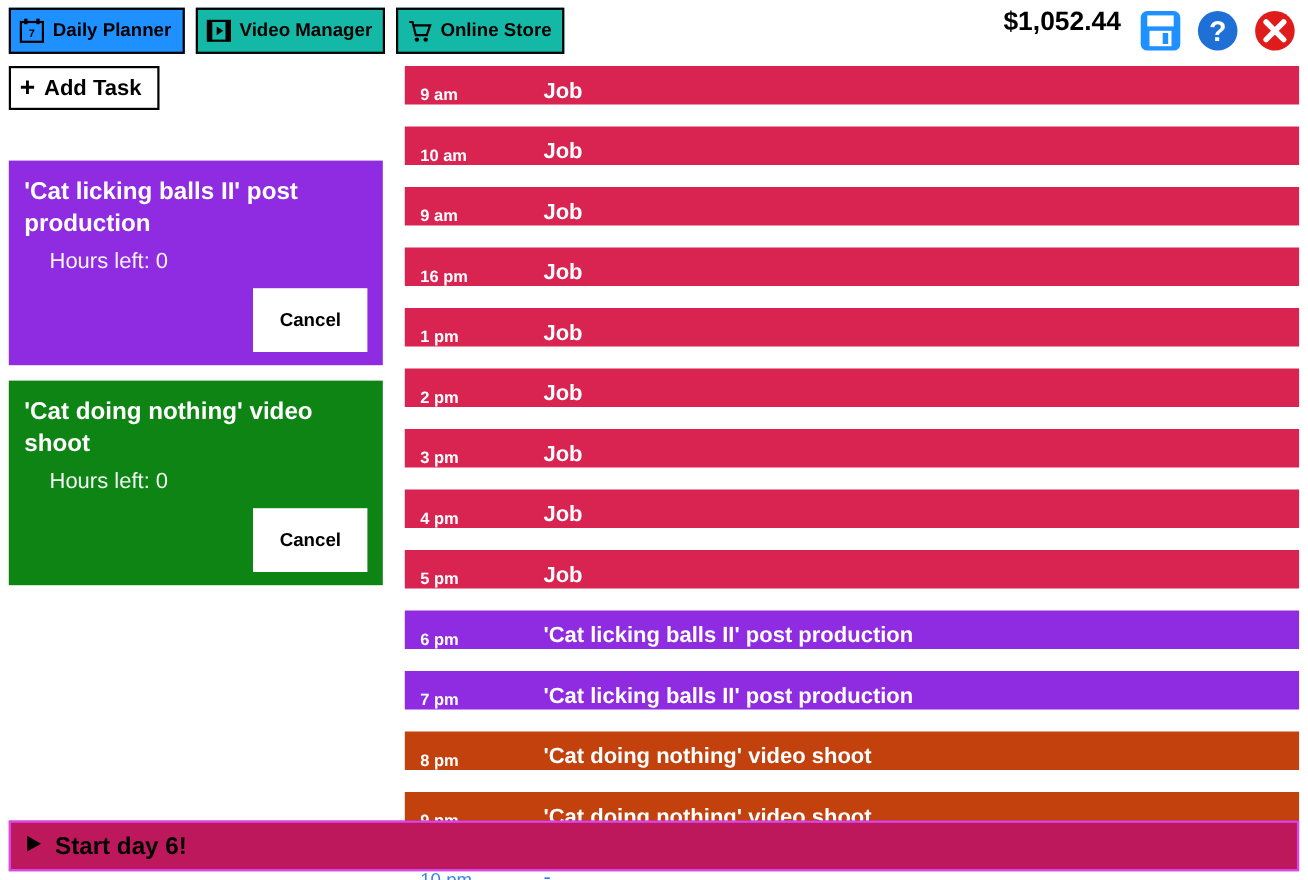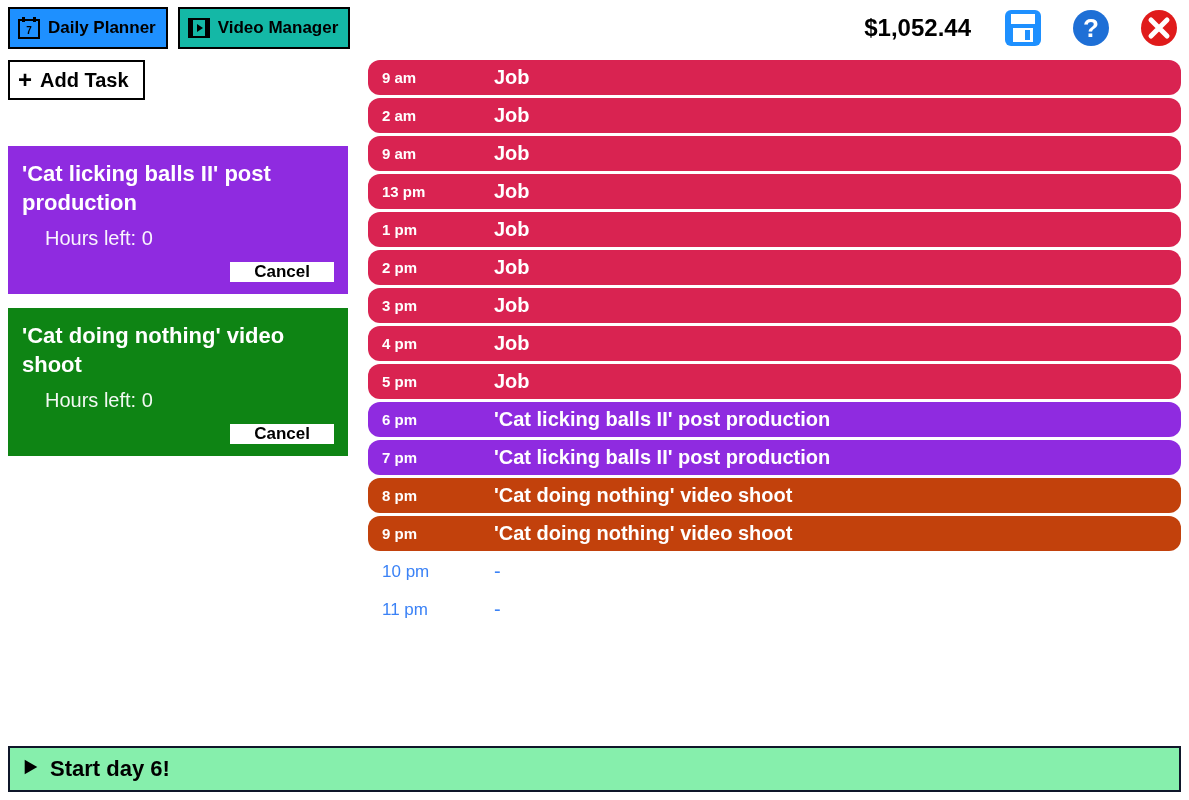--- a/index.html
+++ b/index.html
@@ -27,22 +27,21 @@
     font-size: 17px;
     cursor: pointer;
     gap: 6px;
     height: 42px;
   }
   .nav-btn.active { background: #1e90ff; color: #000; }
   .nav-icon { width: 26px; height: 26px; display: flex; align-items: center; justify-content: center; }
   .top-right {
     margin-left: auto;
     display: flex;
-    align-items: center;
-    gap: 24px;
+    gap: 8px;
   }
   .balance { font-weight: bold; font-size: 24px; margin-right: 6px; }
   .icon-btn {
     width: 44px; height: 44px;
     display: flex; align-items: center; justify-content: center;
     cursor: pointer;
   }
   .content {
     display: flex;
     padding: 4px 8px 0 8px;
@@ -66,50 +65,49 @@
     padding: 14px 14px 12px 14px;
     margin-bottom: 14px;
   }
   .task-card.purple { background: #8f2be0; }
   .task-card.green  { background: #0e8414; }
   .task-title { font-weight: bold; font-size: 22px; line-height: 1.3; margin-bottom: 10px; }
   .task-sub   { font-size: 20px; margin-bottom: 12px; opacity: 0.95; margin-left: 23px; }
   .task-cancel {
     background: #fff; color: #000;
     font-weight: bold; font-size: 17px;
-    padding: 0 24px;
+    padding: 19px 24px;
     border: none;
     cursor: pointer;
     float: right;
   }
   .task-card::after { content:""; display:block; clear:both; }
   .right-col { flex: 1; }
   .slot {
     display: flex;
-    align-items: center;
+    align-items: flex-end;
     color: #fff;
     font-weight: bold;
     height: 35px;
-    margin-bottom: 3px;
+    margin-bottom: 20px;
     padding: 0 14px;
-    border-radius: 12px;
   }
   .slot.red    { background: #d92351; }
   .slot.purple { background: #8f2be0; }
   .slot.green  { background: #c2410c; }
   .slot.empty  { background: transparent; color: #3b82f6; }
   .slot-time  { font-size: 15px; width: 112px; }
   .slot-label { font-size: 20px; }
   .slot.empty .slot-time  { font-weight: normal; font-size: 17px; width: 112px; }
   .slot.empty .slot-label { font-weight: normal; font-size: 20px; }
   .footer-bar {
     position: absolute;
     left: 8px; right: 8px; bottom: 8px;
-    border: 2px solid #0f172a;
-    background: #86efac;
+    border: 2px solid #d946ef;
+    background: #be185d;
     padding: 8px 12px;
     font-weight: bold;
     font-size: 22px;
     cursor: pointer;
     display: flex;
     align-items: center;
     gap: 10px;
   }
 </style>
 </head>
@@ -131,20 +129,30 @@
     <span class="nav-icon">
       <svg viewBox="0 0 24 24" width="24" height="24">
           <rect x="2" y="3" width="20" height="18" fill="none" stroke="#000" stroke-width="2"></rect>
           <rect x="2" y="3" width="4" height="18" fill="#000"></rect>
           <rect x="18" y="3" width="4" height="18" fill="#000"></rect>
           <polygon points="10,8 10,16 16,12" fill="#000"></polygon>
         </svg>
     </span>
     <span>Video Manager</span>
   </div>
+  <div class="nav-btn">
+    <span class="nav-icon">
+      <svg viewBox="0 0 24 24" width="24" height="24">
+          <path d="M3 4h3l3 12h10l3-9H7" fill="none" stroke="#000" stroke-width="2"></path>
+          <circle cx="10" cy="20" r="2" fill="#000"></circle>
+          <circle cx="18" cy="20" r="2" fill="#000"></circle>
+        </svg>
+    </span>
+    <span>Online Store</span>
+  </div>
 
   <div class="top-right">
     <span class="balance">$1,052.44</span>
     <div class="icon-btn">
       <svg viewBox="0 0 40 40" width="40" height="40">
           <rect x="2" y="2" width="36" height="36" rx="6" fill="#1e90ff"></rect>
           <rect x="8" y="6" width="24" height="10" fill="#fff"></rect>
           <rect x="10" y="20" width="20" height="14" fill="#fff"></rect>
           <rect x="22" y="22" width="5" height="10" fill="#1e90ff"></rect>
         </svg>
@@ -183,29 +191,29 @@
       <button class="task-cancel">Cancel</button>
     </div>
   </div>
 
   <div class="right-col" id="schedule">
       <div class="slot red">
         <span class="slot-time">9 am</span>
         <span class="slot-label">Job</span>
       </div>
       <div class="slot red">
-        <span class="slot-time">2 am</span>
+        <span class="slot-time">10 am</span>
         <span class="slot-label">Job</span>
       </div>
       <div class="slot red">
         <span class="slot-time">9 am</span>
         <span class="slot-label">Job</span>
       </div>
       <div class="slot red">
-        <span class="slot-time">13 pm</span>
+        <span class="slot-time">16 pm</span>
         <span class="slot-label">Job</span>
       </div>
       <div class="slot red">
         <span class="slot-time">1 pm</span>
         <span class="slot-label">Job</span>
       </div>
       <div class="slot red">
         <span class="slot-time">2 pm</span>
         <span class="slot-label">Job</span>
       </div>

